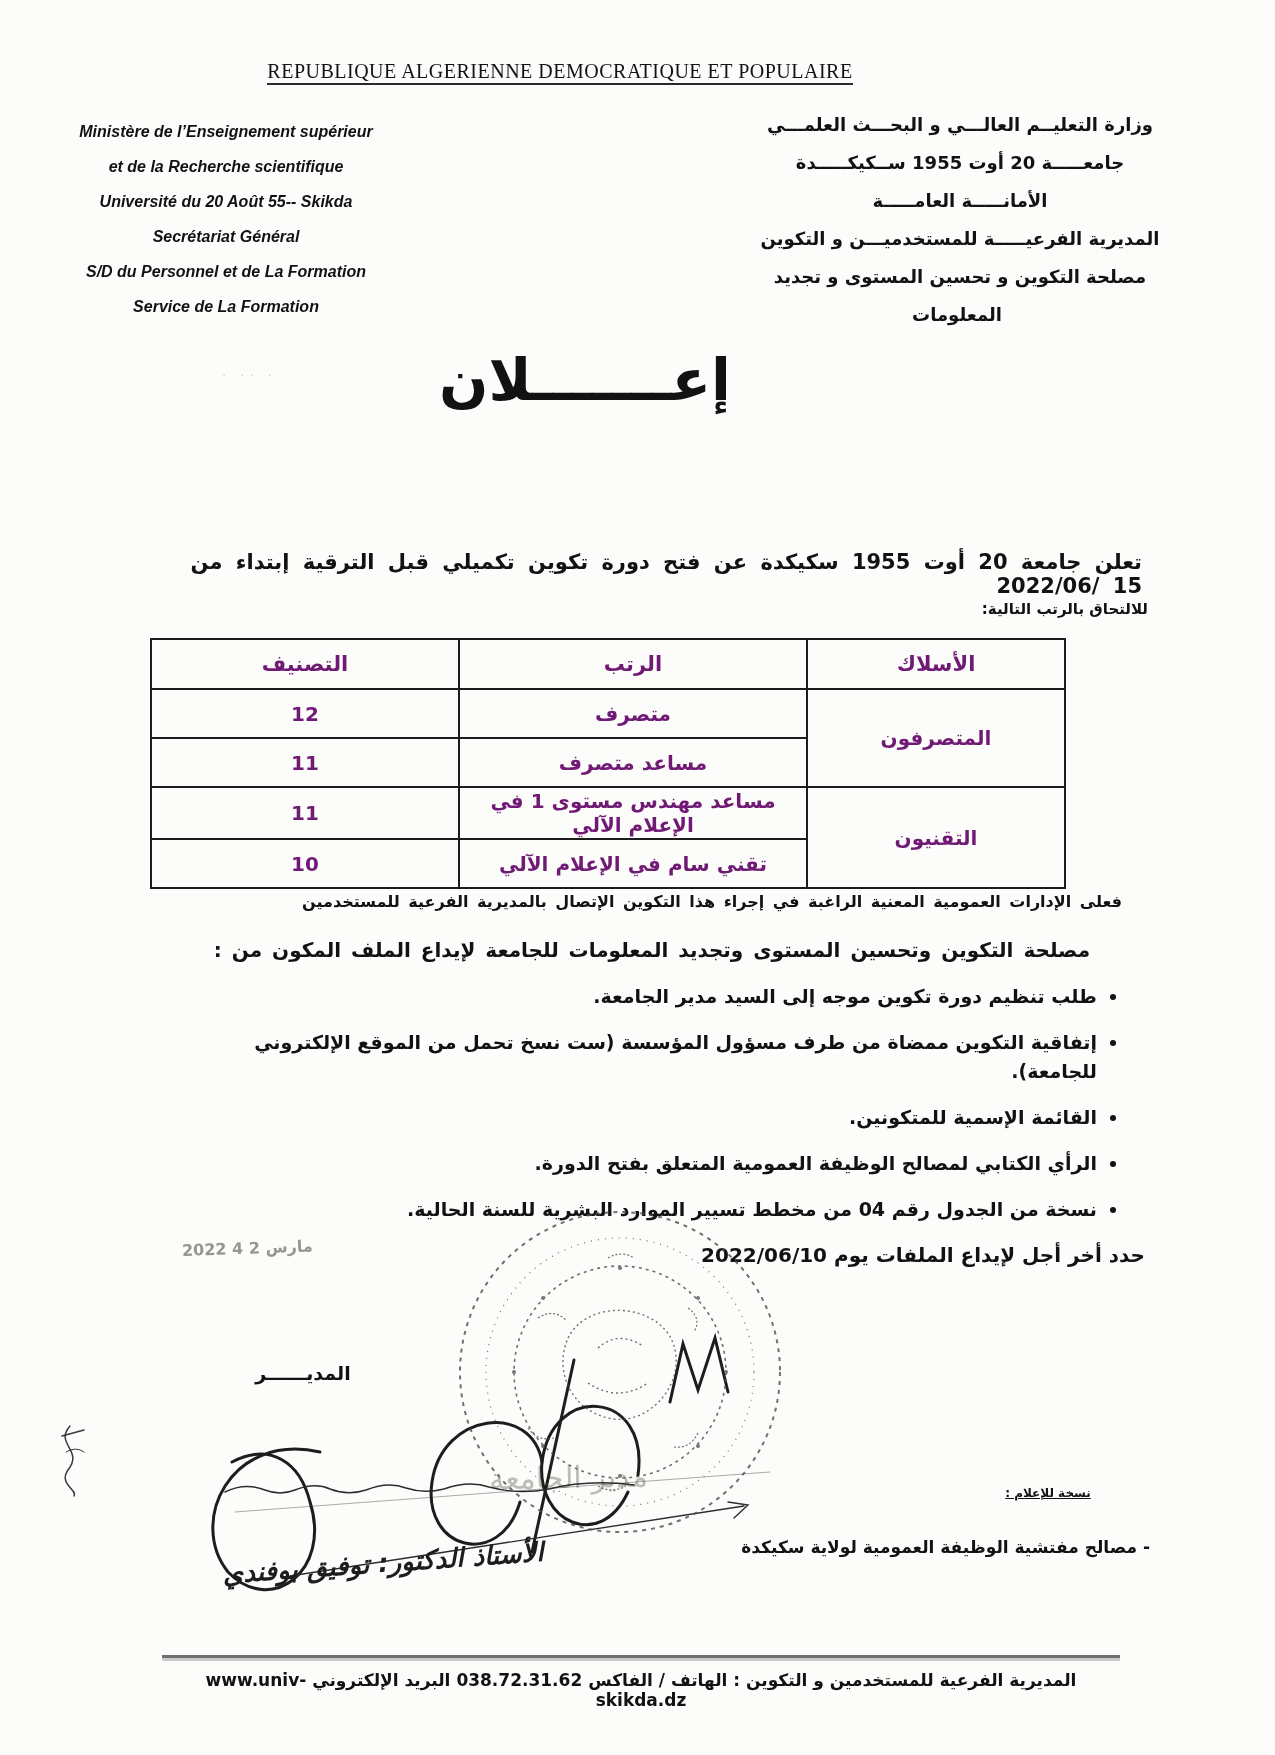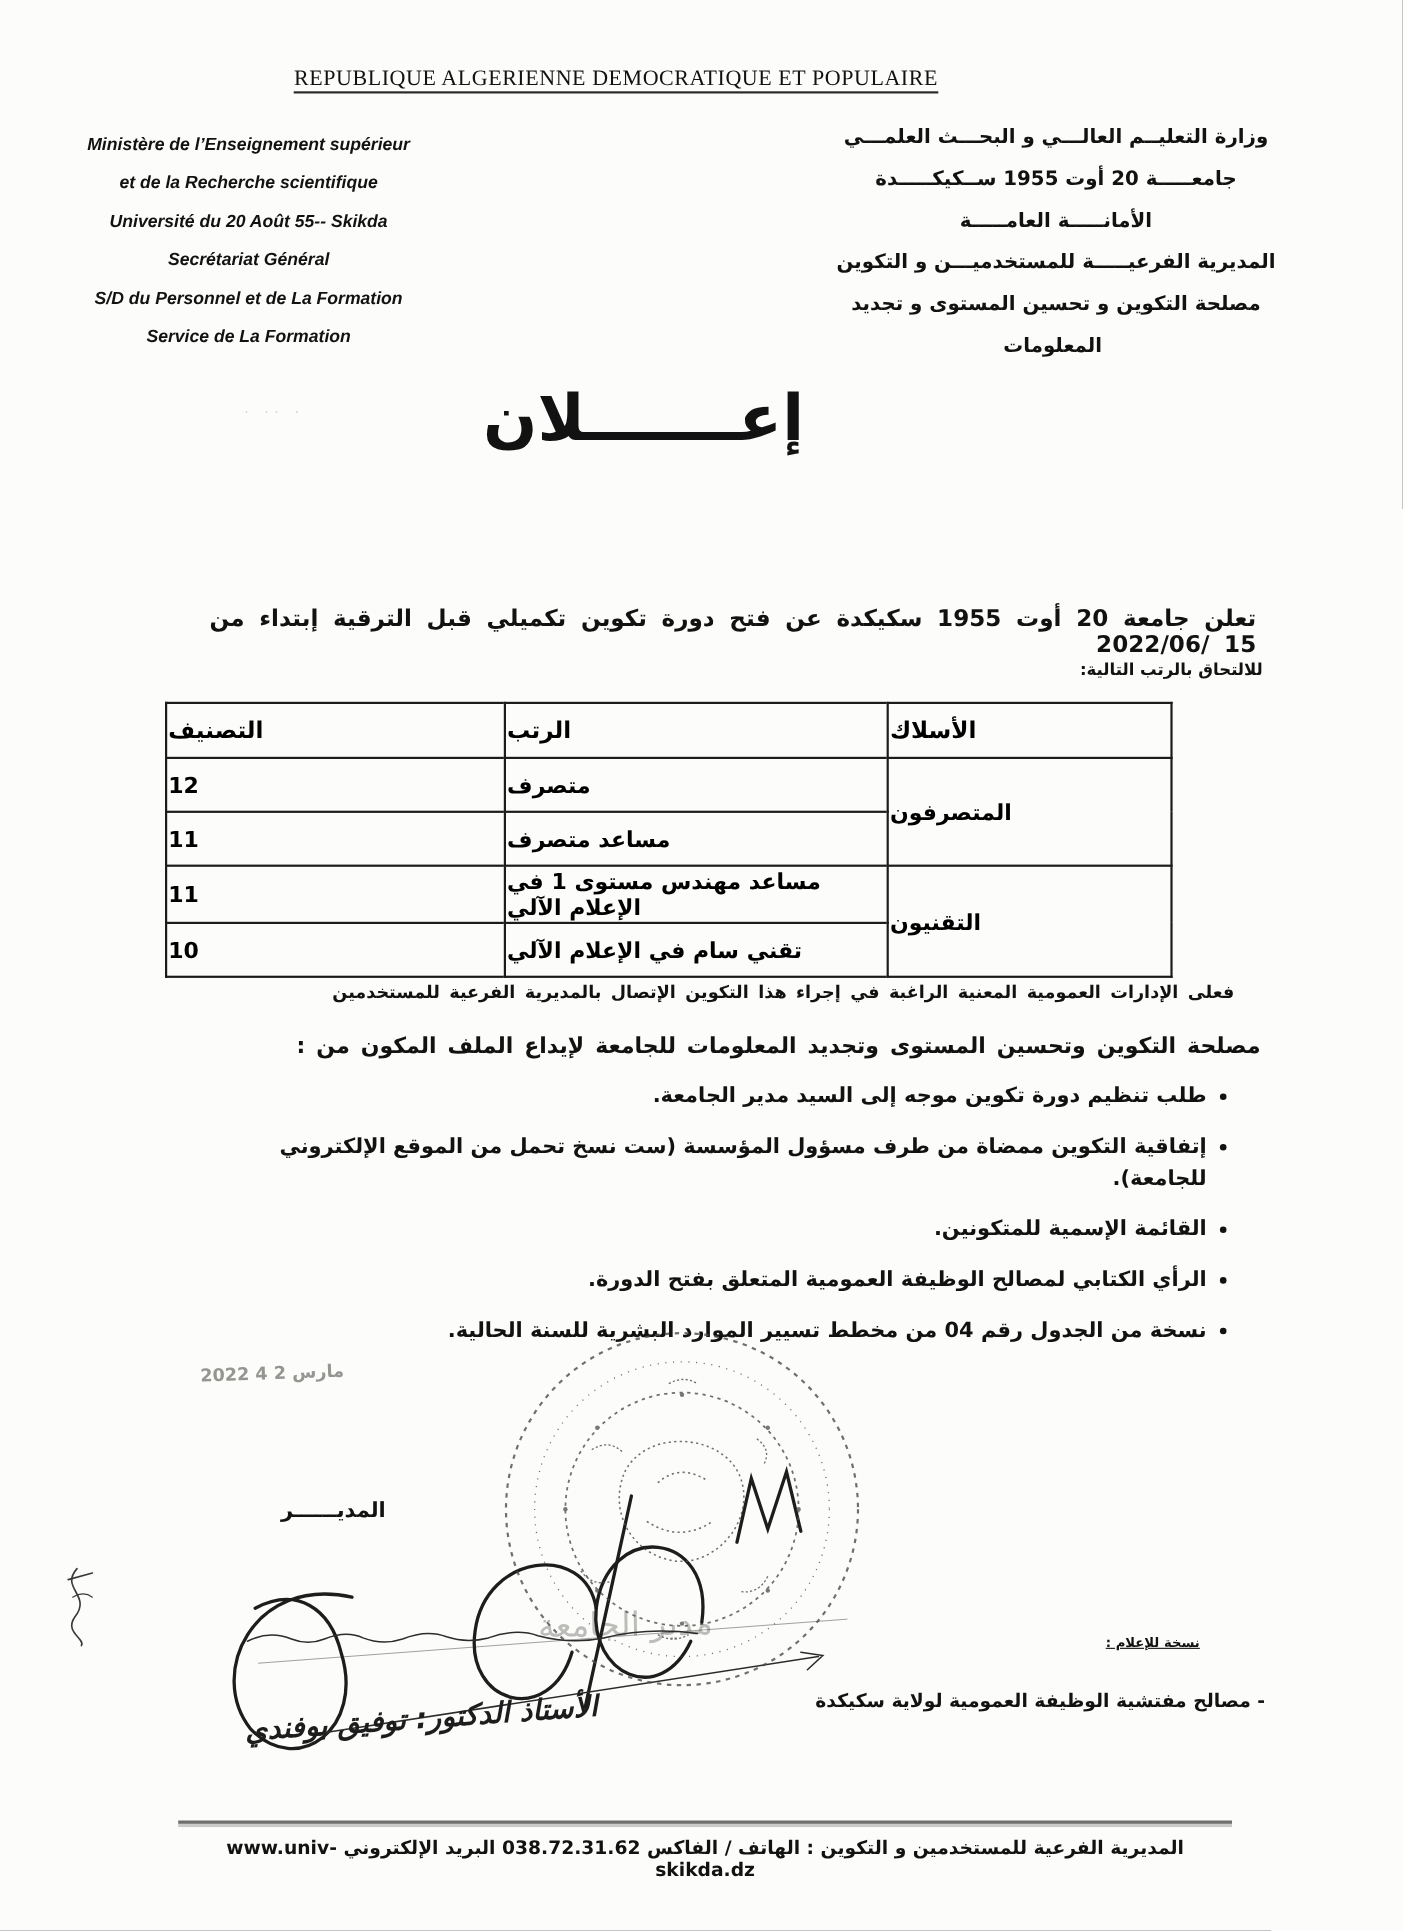--- a/index.html
+++ b/index.html
@@ -51,35 +51,35 @@
   .intro-2 {
     top:600px; left:160px; width:988px; text-align:right;
     font-size:15px; font-weight:bold;
   }
   .ltr-num { direction:ltr; unicode-bidi:isolate; }
 
   
   .ranks-table { top:638px; left:150px; }
   table { border-collapse:collapse; direction:rtl; background:#fcfcfa; }
   th,td {
-    border:2px solid #1c1c1c; text-align:left; vertical-align:middle;
-    font-weight:bold; color:#000000;
+    border:2px solid #1c1c1c; text-align:center; vertical-align:middle;
+    font-weight:bold; color:#701a75;
   }
   th { font-size:21px; height:46px; }
   td { font-size:20px; height:45px; }
   .col-corps { width:258px; } .col-rank { width:348px; } .col-class { width:308px; }
 
   
   .para-1 {
     top:892px; left:158px; width:988px; text-align:right;
     font-size:16px; font-weight:bold; word-spacing:3px; padding-right:0 30px;
   }
   .para-1 { padding-right:24px; width:964px; }
   .para-2 {
-    top:938px; left:158px; width:988px; text-align:right;
+    top:938px; left:158px; width:988px; text-align:center;
     font-size:20px; font-weight:bold; word-spacing:3px;
   }
 
   .req-list {
     top:982px; left:235px; width:862px; margin:0; padding:0 30px 0 0;
     list-style:disc; font-size:19px; font-weight:bold;
   }
   .req-list li { margin-bottom:17px; line-height:29px; }
 
   
@@ -204,20 +204,24 @@
   <div class="abs rtl para-2">مصلحة التكوين وتحسين المستوى وتجديد المعلومات للجامعة  لإيداع الملف المكون من :</div>
 
   <ul class="abs rtl req-list">
     <li>طلب تنظيم دورة تكوين موجه إلى السيد  مدير الجامعة.</li>
     <li>إتفاقية التكوين ممضاة من طرف مسؤول المؤسسة (ست نسخ تحمل من الموقع الإلكتروني للجامعة).</li>
     <li>القائمة الإسمية للمتكونين.</li>
     <li>الرأي الكتابي لمصالح الوظيفة العمومية المتعلق بفتح الدورة.</li>
     <li>نسخة من الجدول رقم 04 من مخطط تسيير الموارد البشرية للسنة الحالية.</li>
   </ul>
 
+  <div class="abs rtl deadline">
+    <span>حدد أخر أجل لإيداع الملفات يوم</span>
+    <span class="ltr-num">2022/06/10</span>
+  </div>
   <div class="abs stamp-date">2022 مارس 2 4</div>
 
   <div class="abs rtl director-label">المديــــــر</div>
   <div class="abs rtl scrawl-ghost">مدير الجامعة</div>
 
   <svg style="left:170px; top:1320px;" width="620" height="320" viewBox="0 0 620 320">
     <g fill="none" stroke="#1d1d1d" stroke-width="3" stroke-linecap="round">
       <path d="M500 82 L513 24 L528 70 L545 18 L558 72"></path>
       <path d="M468 155 C480 70, 382 62, 372 142 C366 202, 430 232, 458 172"></path>
       <path d="M372 142 C362 82, 272 92, 262 162 C252 230, 330 250, 350 182"></path>

